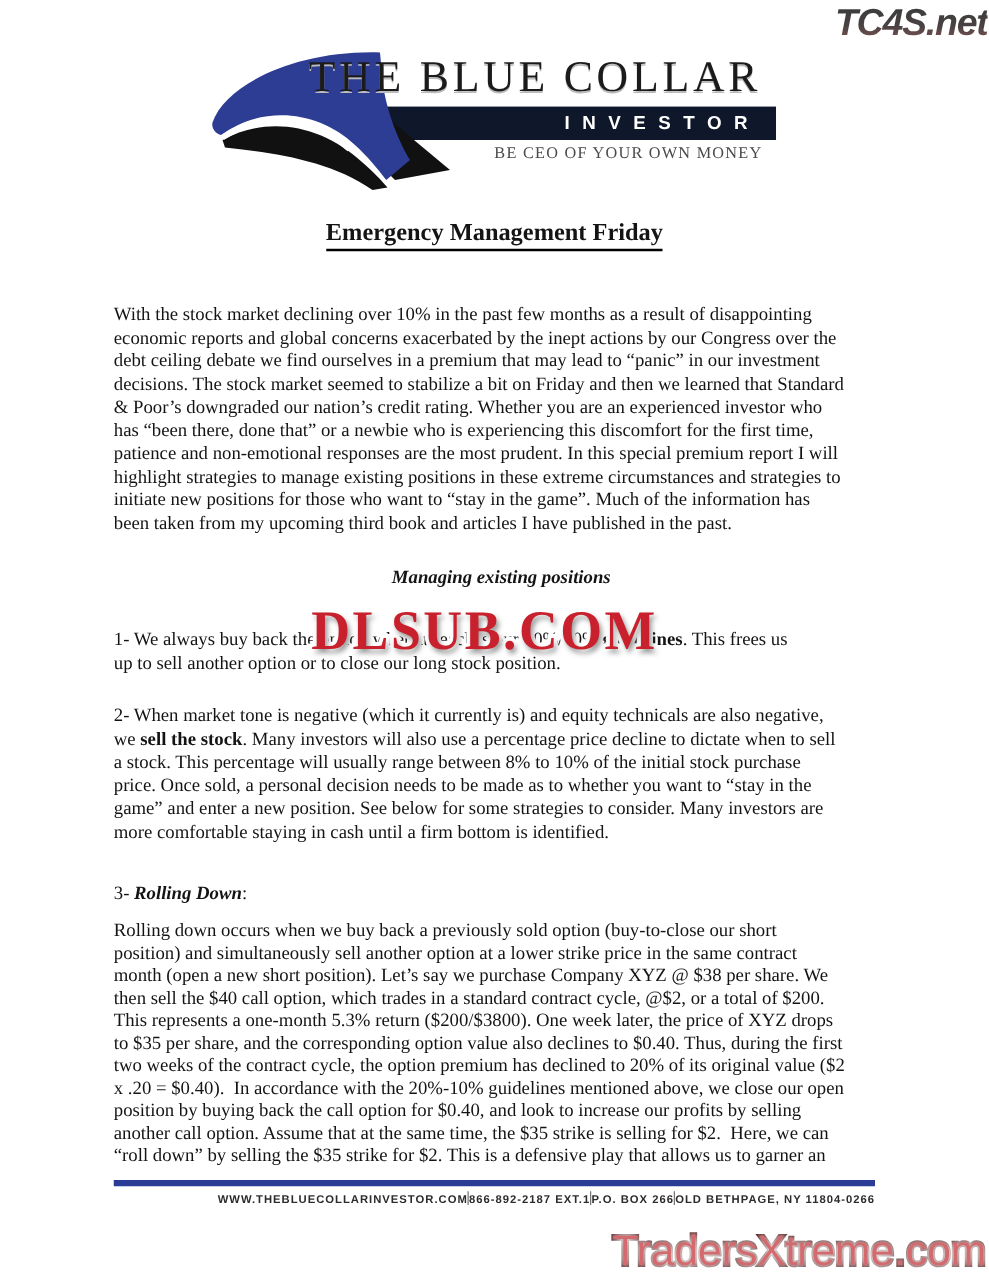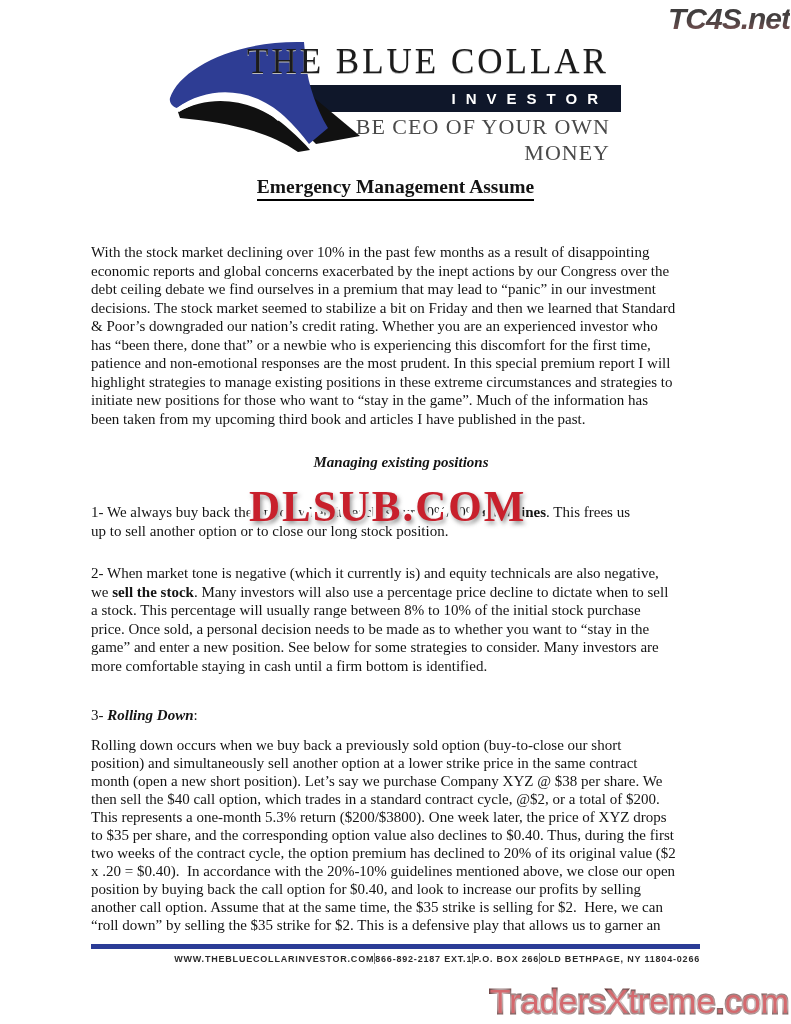--- a/index.html
+++ b/index.html
@@ -16,21 +16,21 @@
   
   .logo{position:absolute;left:0;top:0;width:791px;height:160px;}
   .logo-bar{position:absolute;left:286px;top:85px;width:335px;height:27px;background:#0f172a;
             clip-path:polygon(0 0,100% 0,100% 100%,13% 100%);}
   .logo-bar .inv{position:absolute;right:13px;top:0;line-height:27px;color:#fff;
             font-family:"Liberation Sans",sans-serif;font-weight:600;font-size:15px;letter-spacing:10px;}
   .logo-wordmark{position:absolute;left:244px;top:42px;width:368px;text-align:center;
             font-size:35px;letter-spacing:3px;color:#1b1b1b;font-weight:400;
             text-shadow:0 1px 0 #bbb;}
   .logo-tagline{position:absolute;left:310px;top:114px;width:300px;text-align:right;
-            font-size:22px;letter-spacing:1px;color:#4a4a4a;}
+            font-size:13px;letter-spacing:1px;color:#4a4a4a;}
   .logo-swoosh{position:absolute;left:166px;top:40px;}
 
   
   .doc-title{position:absolute;left:0;top:176px;width:791px;text-align:center;}
   .doc-title span{display:inline-block;font-weight:bold;font-size:19.5px;
             border-bottom:2px solid #000;padding-bottom:1px;}
 
   
   .block{position:absolute;left:91px;width:620px;font-size:15px;line-height:18.5px;white-space:nowrap;}
   .block.center{text-align:center;white-space:normal;}
@@ -77,21 +77,21 @@
       <path fill="#111111" d="M12 72 C48 52 92 60 124 90 C132 97 139 104 144 110 L132 112 C98 88 52 82 14 78 Z"></path>
       <path fill="#111111" d="M146 56 L194 96 L150 104 L136 90 Z"></path>
       <path fill="#2e3d94" d="M138 2 C70 0 14 28 4 58 C3 62 6 67 11 68 C44 44 88 48 118 76 C128 85 136 95 143 104 L162 88 C151 70 142 44 140 24 Z"></path>
       <path fill="#ffffff" d="M11 68 C44 46 86 50 116 77 L112 81 C84 56 44 52 13 72 Z"></path>
     </svg>
     <div class="logo-wordmark">THE BLUE COLLAR</div>
     <div class="logo-tagline">BE CEO OF YOUR OWN MONEY</div>
   </div>
 
   <div class="doc-title">
-    <span>Emergency Management Assume</span>
+    <span>Emergency Management Friday</span>
   </div>
 
   <div>
       <div class="block b0">
         <div class="line"><span>With the stock market declining over 10% in the past few months as a result of disappointing</span></div>
         <div class="line"><span>economic reports and global concerns exacerbated by the inept actions by our Congress over the</span></div>
         <div class="line"><span>debt ceiling debate we find ourselves in a premium that may lead to “panic” in our investment</span></div>
         <div class="line"><span>decisions. The stock market seemed to stabilize a bit on Friday and then we learned that Standard</span></div>
         <div class="line"><span>&amp; Poor’s downgraded our nation’s credit rating. Whether you are an experienced investor who</span></div>
         <div class="line"><span>has “been there, done that” or a newbie who is experiencing this discomfort for the first time,</span></div>

